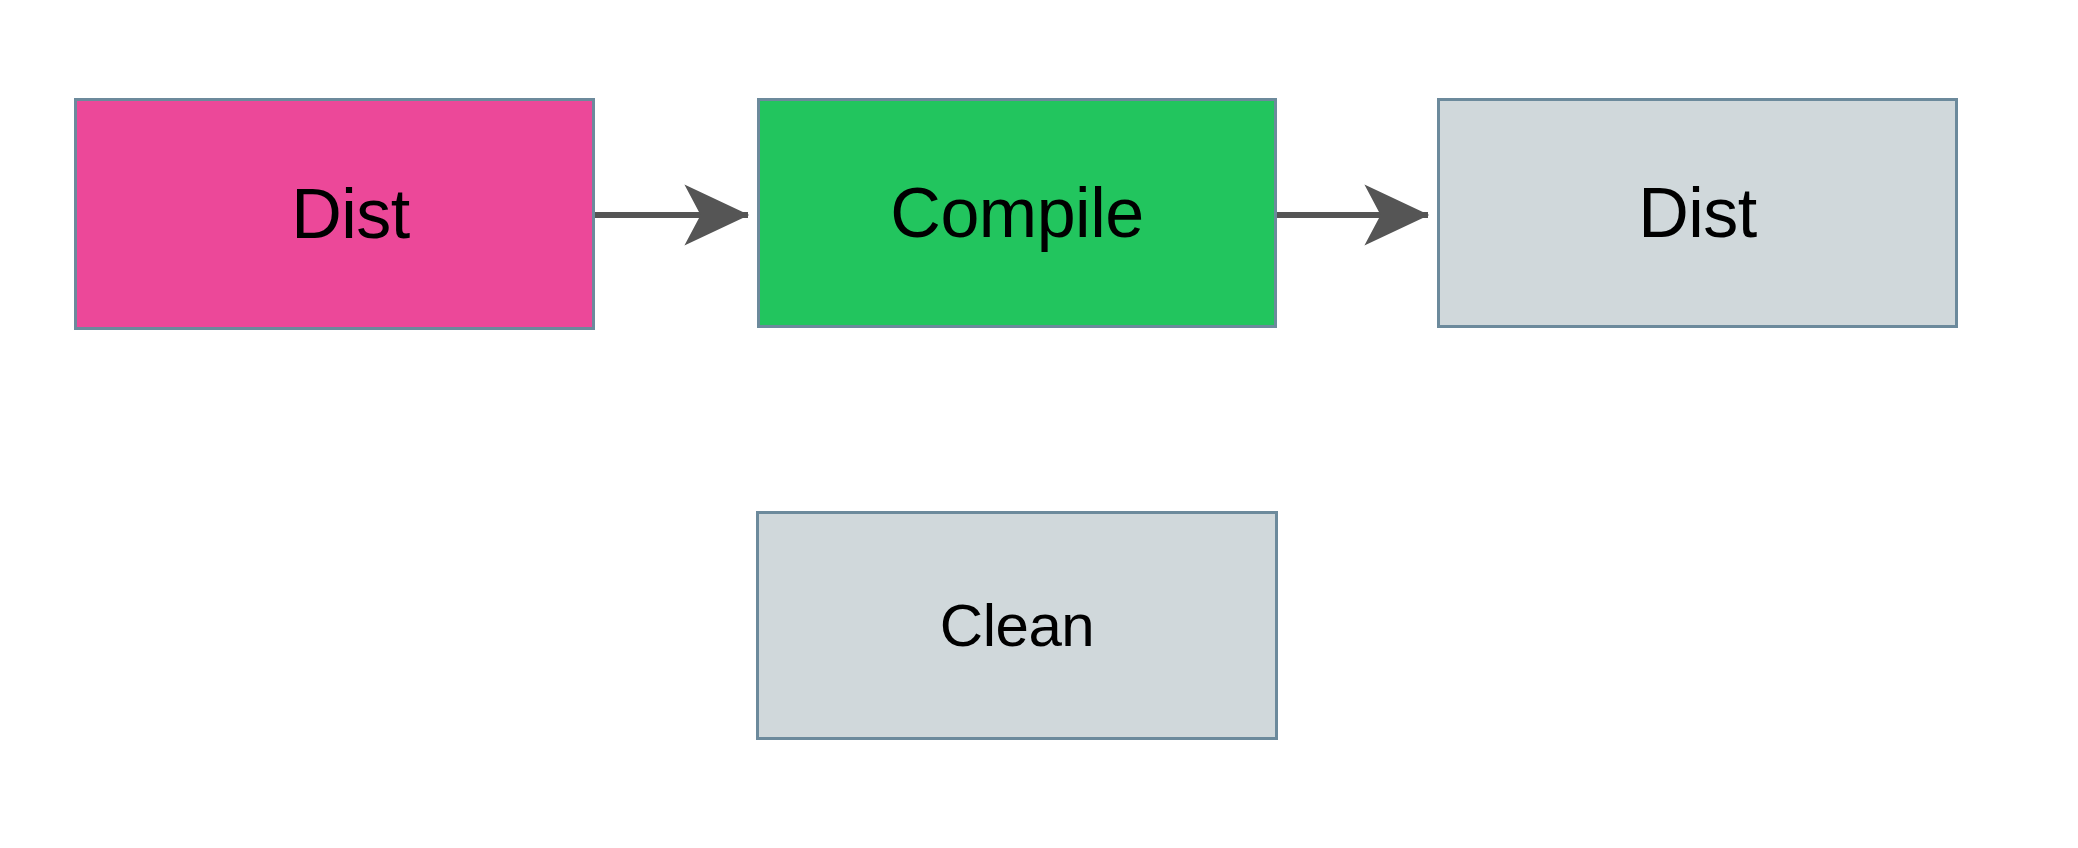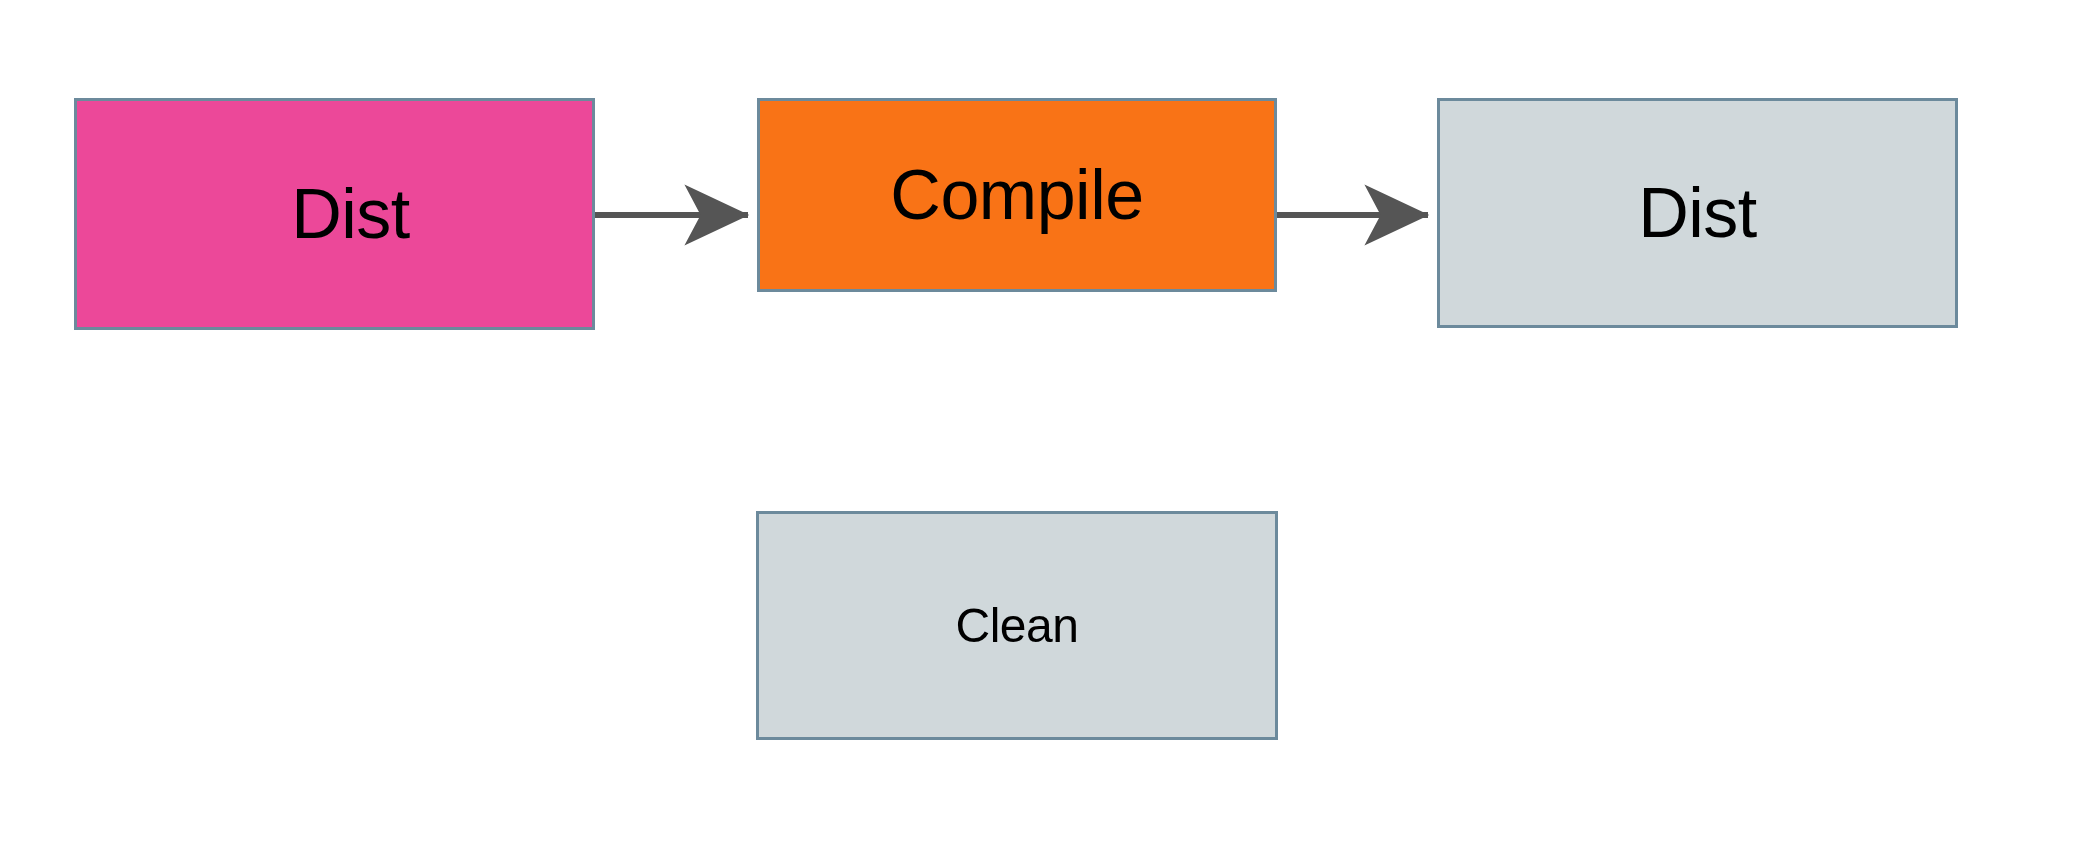--- a/index.html
+++ b/index.html
@@ -68,25 +68,25 @@
 
     <g>
       <line x1="1277" y1="215" x2="1428" y2="215" stroke="#555555" stroke-width="6" marker-end="url(#classic-arrow)"></line>
     </g>
   </svg>
 
   <div class="node" id="node-dist" style="left: 74px; top: 98px; width: 521px; height: 232px; background: #ec4899; border: 3px solid rgb(108, 138, 156); padding-left: 32px;">
     <span class="node-label" style="color: rgb(0, 0, 0); font-size: 70px;">Dist</span>
   </div>
 
-  <div class="node" id="node-compile" style="left: 757px; top: 98px; width: 520px; height: 194px; background: #f97316; border: 3px solid rgb(108, 138, 156);">
+  <div class="node" id="node-compile" style="left: 757px; top: 98px; width: 520px; height: 230px; background: #22c55e; border: 3px solid rgb(108, 138, 156);">
     <span class="node-label" style="color: rgb(0, 0, 0); font-size: 70px;">Compile</span>
   </div>
 
   <div class="node" id="node-init" style="left: 1437px; top: 98px; width: 521px; height: 230px; background: rgb(208, 216, 219); border: 3px solid rgb(108, 138, 156);">
     <span class="node-label" style="color: rgb(0, 0, 0); font-size: 70px;">Dist</span>
   </div>
 
   <div class="node" id="node-clean" style="left: 756px; top: 511px; width: 522px; height: 229px; background: rgb(208, 216, 219); border: 3px solid rgb(108, 138, 156);">
-    <span class="node-label" style="color: rgb(0, 0, 0); font-size: 48px;">Clean</span>
+    <span class="node-label" style="color: rgb(0, 0, 0); font-size: 60px;">Clean</span>
   </div>
 
 </div>
 
 </body></html>

